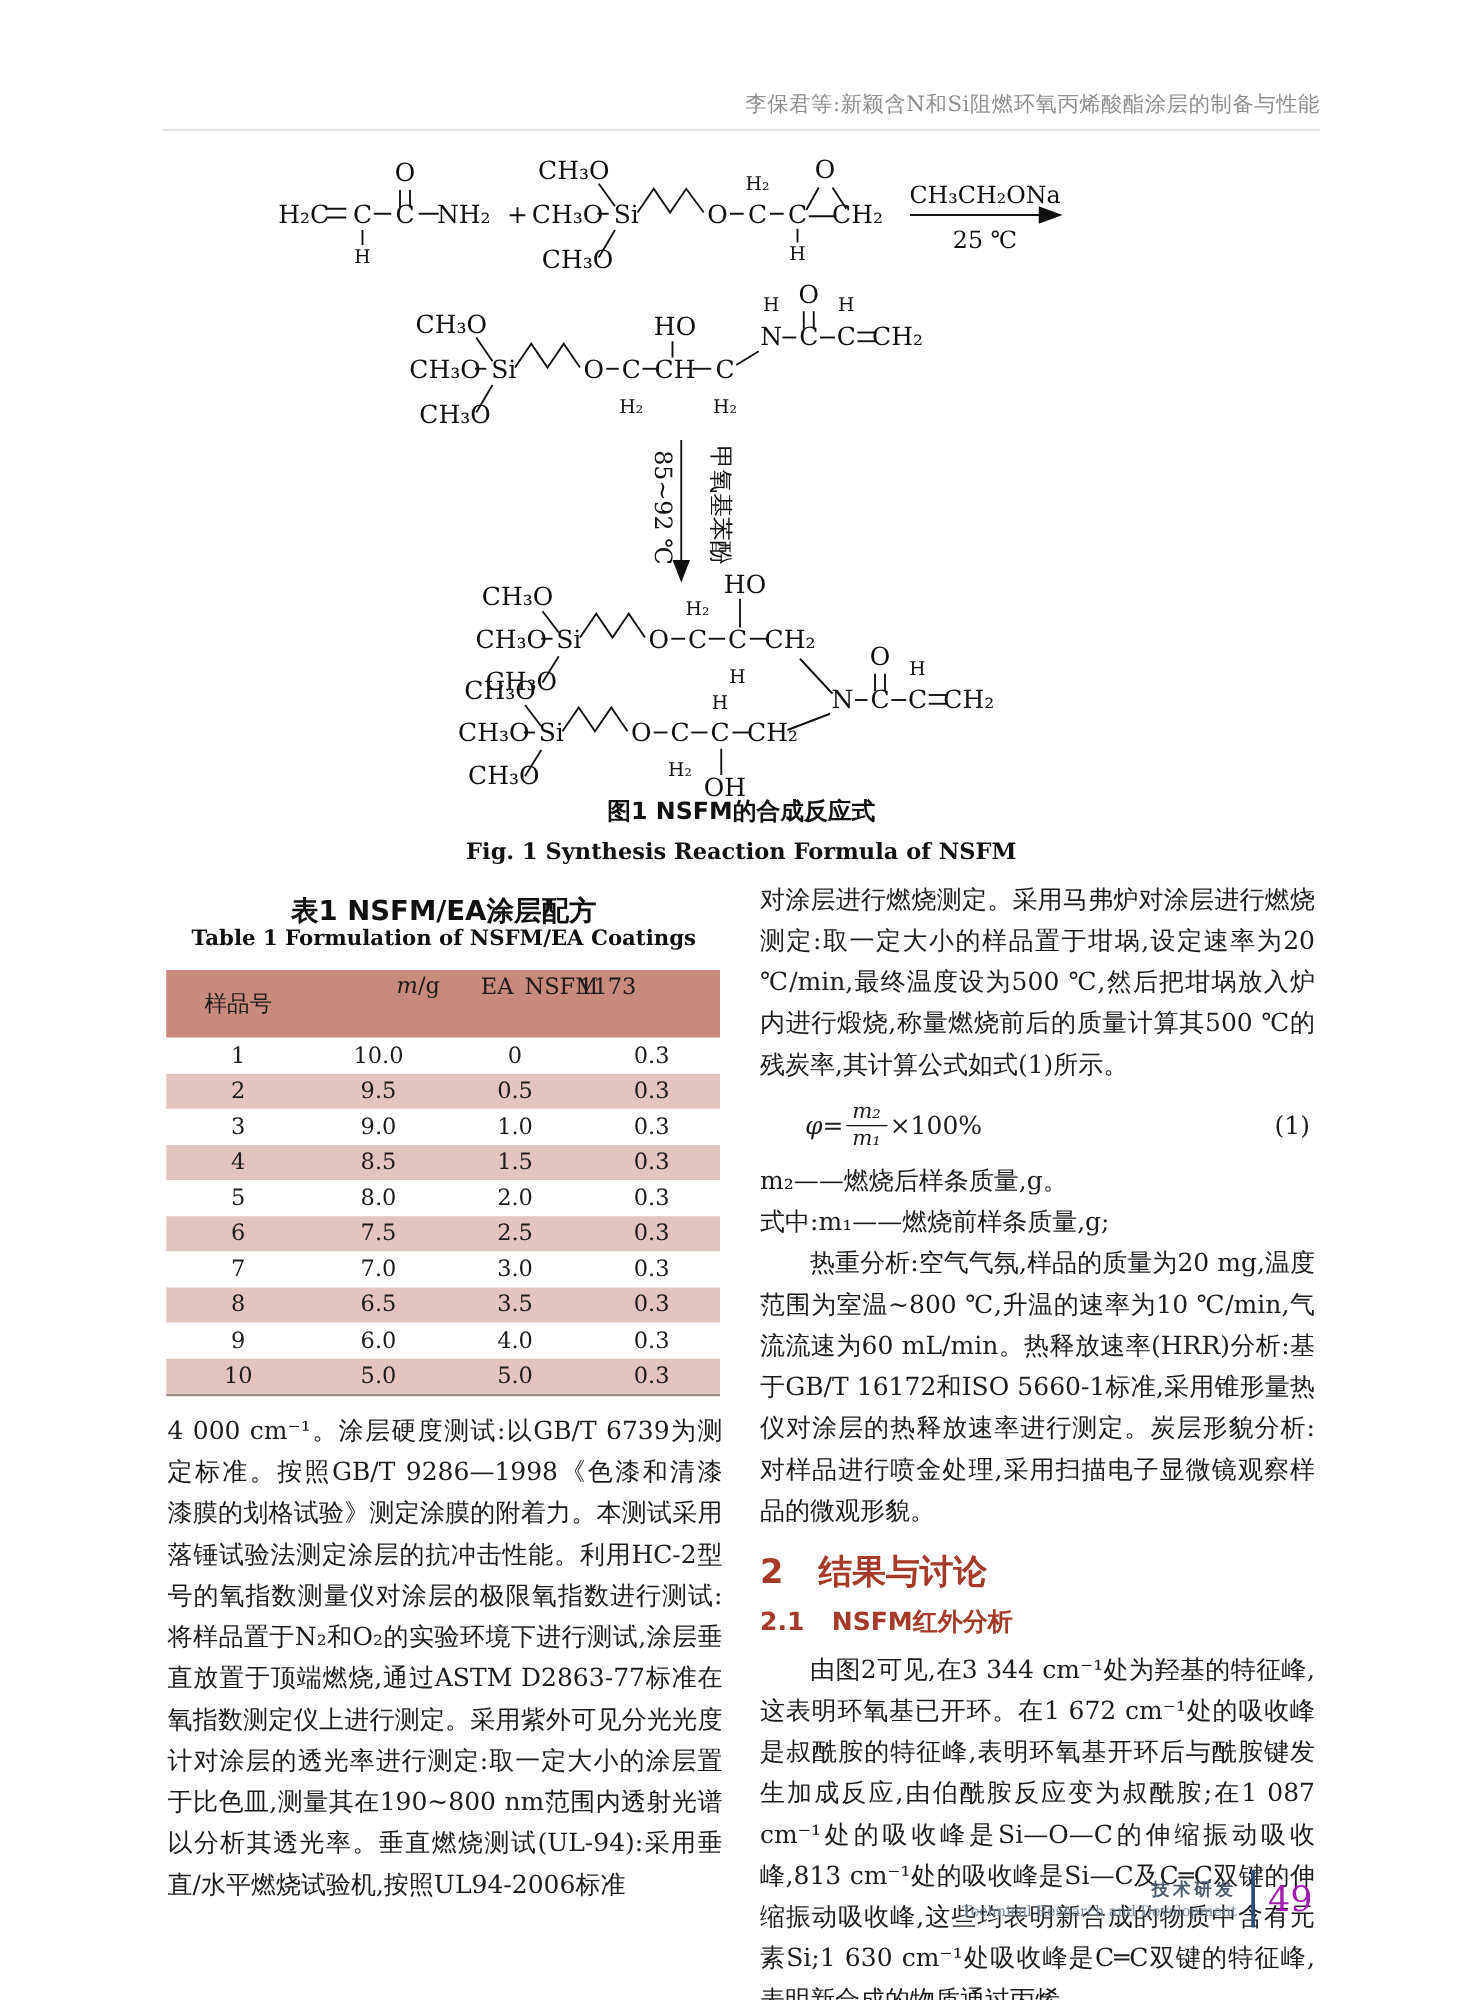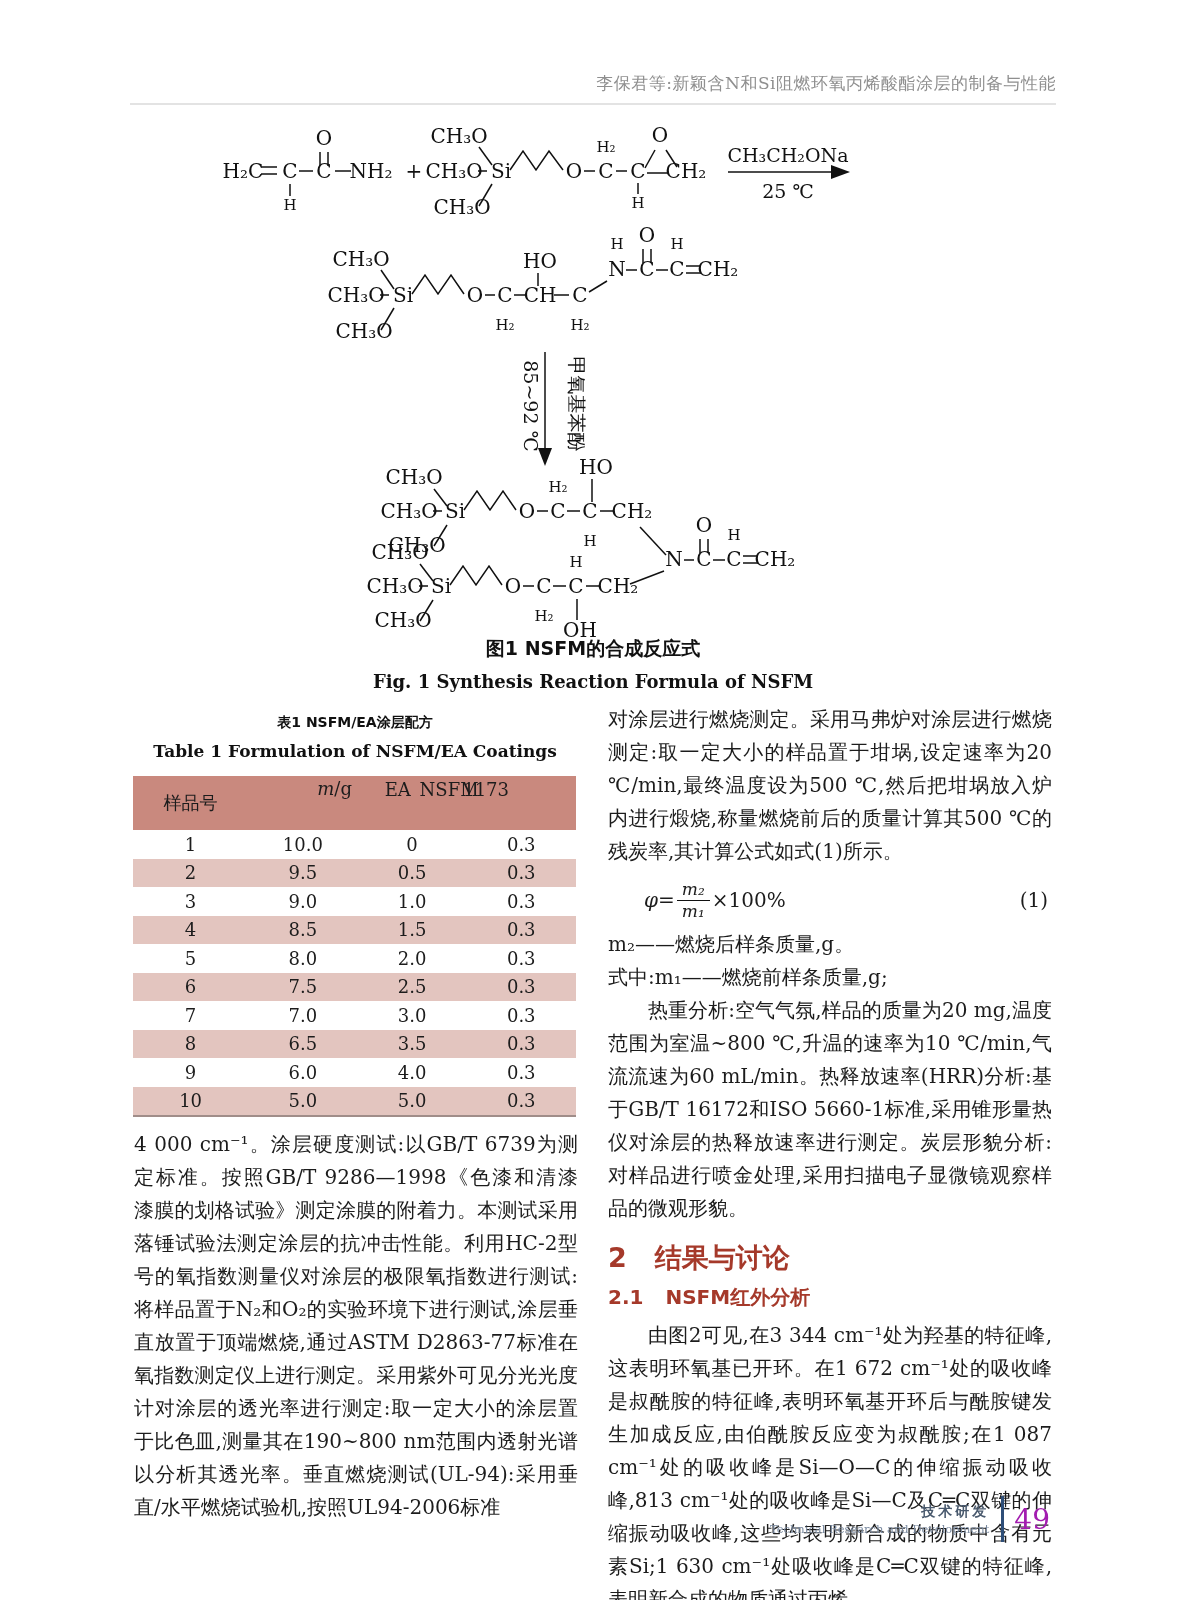--- a/index.html
+++ b/index.html
@@ -12,21 +12,21 @@
   .fig1 text{font-family:"DejaVu Serif","Liberation Serif",serif;font-size:20px;text-anchor:middle;fill:#111;}
   .fig1 text.sm{font-size:15px;}
   .fig1 text.cond{font-size:19px;}
   .fig1 line,.fig1 polyline{stroke:#111;stroke-width:1.5;fill:none;}
   .fig1 polygon{fill:#111;stroke:none;}
 
   .figcap-zh{position:absolute;left:128px;top:636px;width:930px;text-align:center;font-weight:bold;font-size:19px;
              font-family:"DejaVu Sans","Liberation Sans",sans-serif;color:#111;}
   .figcap-en{position:absolute;left:128px;top:671px;width:930px;text-align:center;font-weight:bold;font-size:18px;color:#111;}
 
-  .t1cap-zh{position:absolute;left:134px;top:714px;width:442px;text-align:center;font-weight:bold;font-size:14px;
+  .t1cap-zh{position:absolute;left:134px;top:714px;width:442px;text-align:center;font-weight:bold;font-size:22px;
             font-family:"DejaVu Sans","Liberation Sans",sans-serif;color:#111;}
   .t1cap-en{position:absolute;left:134px;top:741px;width:442px;text-align:center;font-weight:bold;font-size:17px;color:#111;}
   .t1{position:absolute;left:133px;top:776px;width:443px;font-size:18px;border-bottom:2px solid #a08d89;}
   .t1-header{background:#c9897e;display:flex;height:54px;}
   .t1-sample{width:26%;display:flex;align-items:center;justify-content:center;}
   .t1-right{width:74%;display:flex;flex-direction:row;justify-content:center;}
   .t1-mg{text-align:center;height:25px;line-height:25px;}
   .t1-mg .it{font-style:italic;}
   .t1-rule{height:1px;background:#54413d;margin:1px 2px 0 22px;}
   .t1-cols{display:flex;height:27px;align-items:center;}

